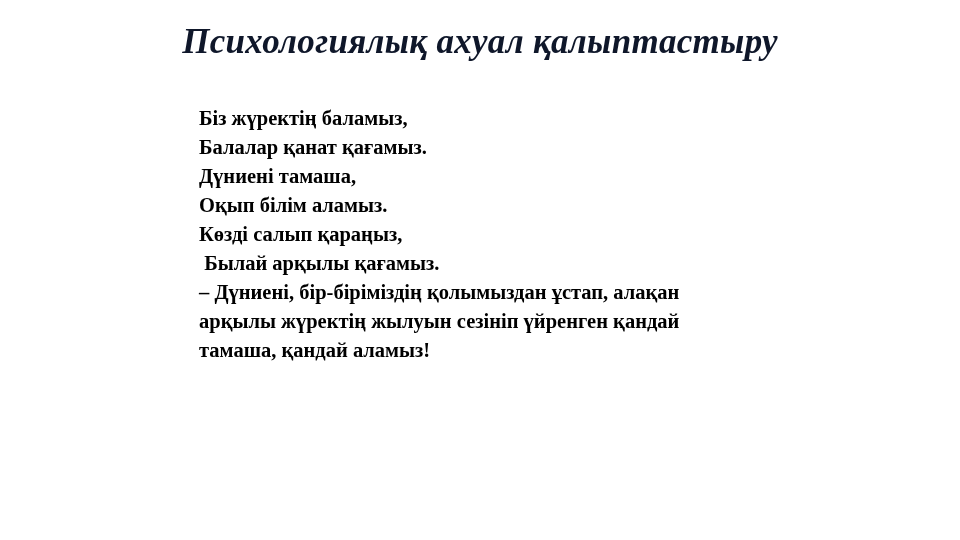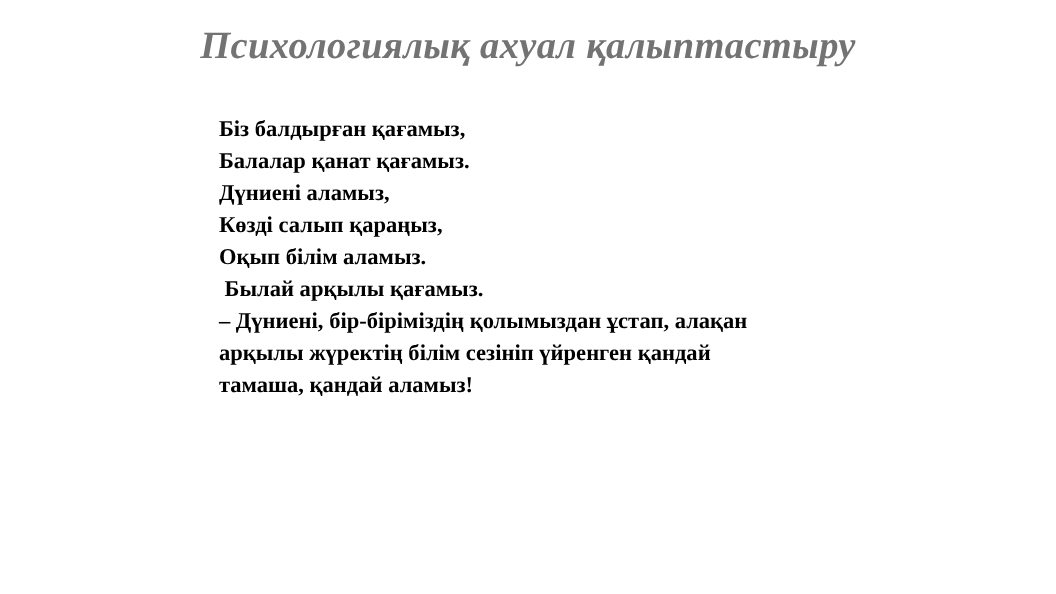--- a/index.html
+++ b/index.html
@@ -18,21 +18,21 @@
     width: 960px;
     height: 540px;
     box-sizing: border-box;
   }
   .slide-title {
     position: absolute;
     top: 22px;
     left: 0;
     width: 960px;
     text-align: center;
-    color: #737373;
+    color: #0f172a;
     font-family: "Liberation Serif", serif;
     font-weight: bold;
     font-style: italic;
     font-size: 35px;
     line-height: 1.15;
     letter-spacing: 0.3px;
   }
   .body-block {
     position: absolute;
     top: 104px;
@@ -49,24 +49,24 @@
   }
 </style>
 </head>
 <body>
 
 <div class="slide">
 
   <div class="slide-title">Психологиялық ахуал қалыптастыру</div>
 
   <div class="body-block">
-    <div class="body-line">Біз балдырған қағамыз,</div>
+    <div class="body-line">Біз жүректің баламыз,</div>
     <div class="body-line">Балалар қанат қағамыз.</div>
-    <div class="body-line">Дүниені аламыз,</div>
+    <div class="body-line">Дүниені тамаша,</div>
+    <div class="body-line">Оқып білім аламыз.</div>
     <div class="body-line">Көзді салып қараңыз,</div>
-    <div class="body-line">Оқып білім аламыз.</div>
     <div class="body-line"> Былай арқылы қағамыз.</div>
     <div class="body-line">– Дүниені, бір-біріміздің қолымыздан ұстап, алақан</div>
-    <div class="body-line">арқылы жүректің білім сезініп үйренген қандай</div>
+    <div class="body-line">арқылы жүректің жылуын сезініп үйренген қандай</div>
     <div class="body-line">тамаша, қандай аламыз!</div>
   </div>
 
 </div>
 
 </body></html>

